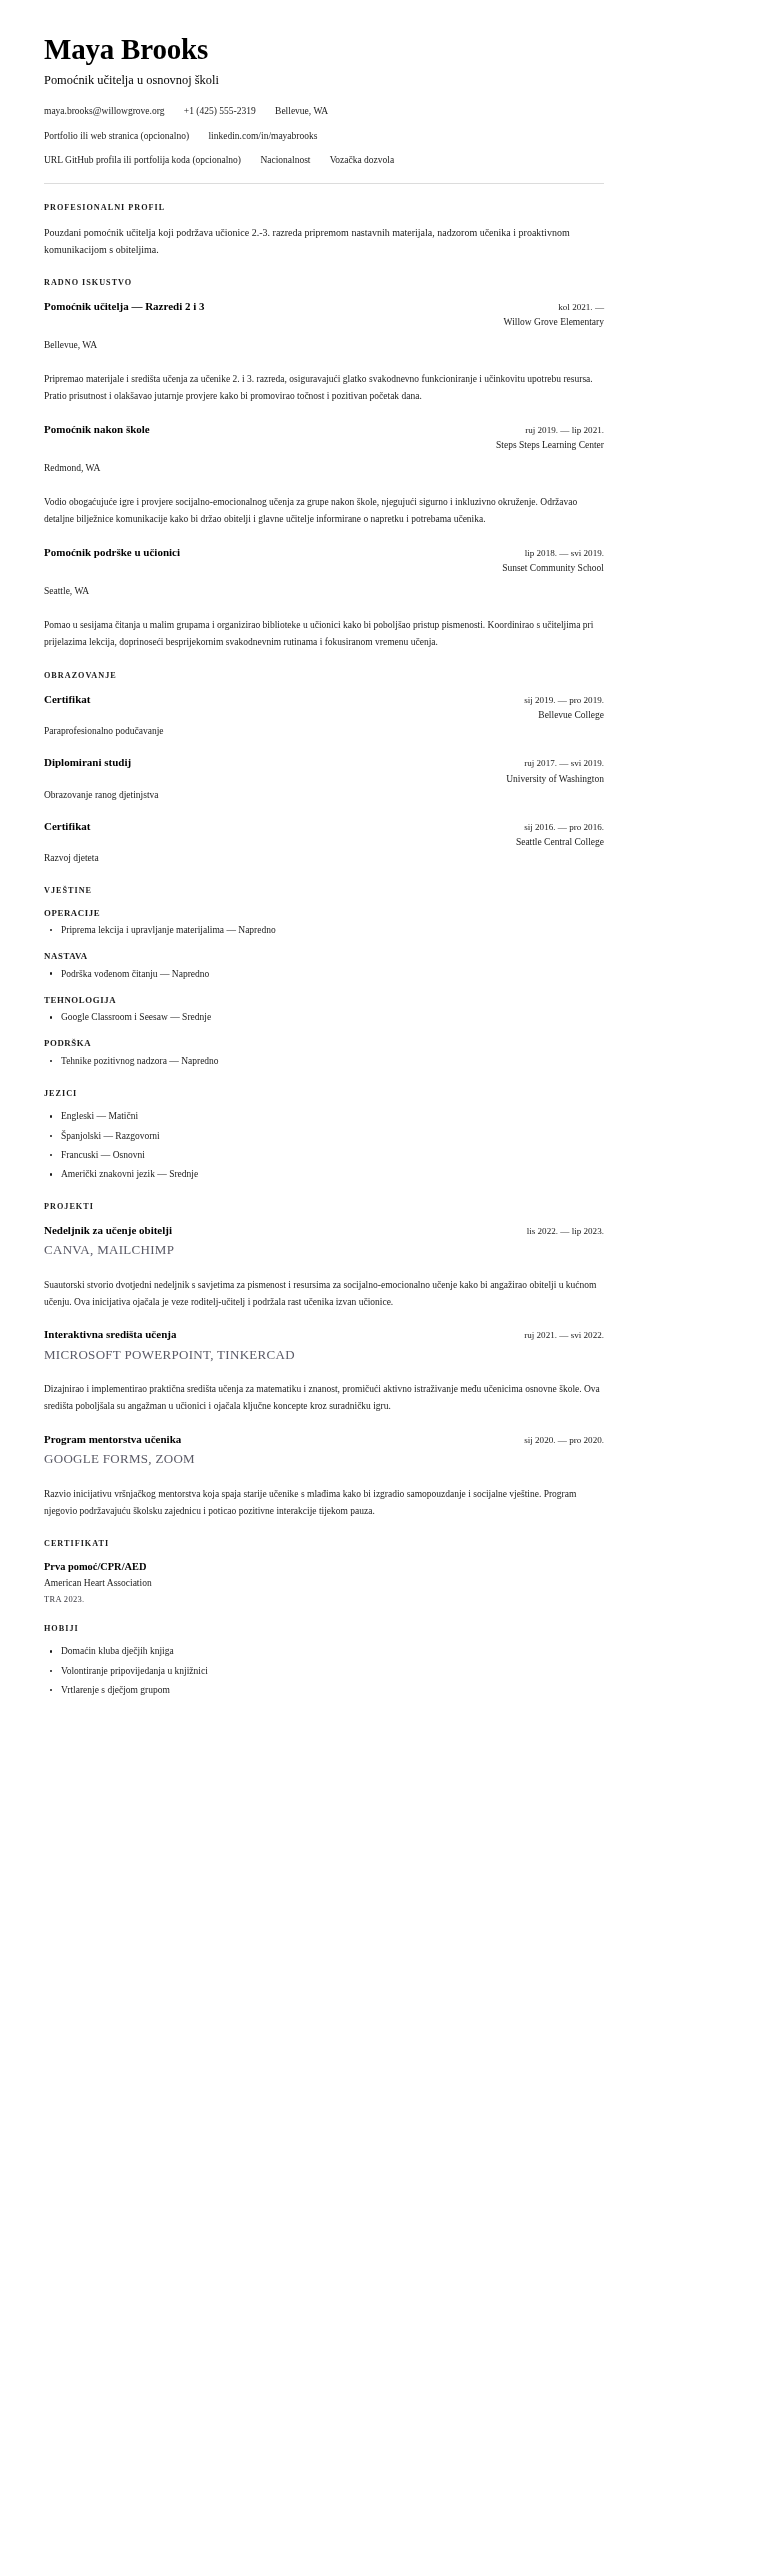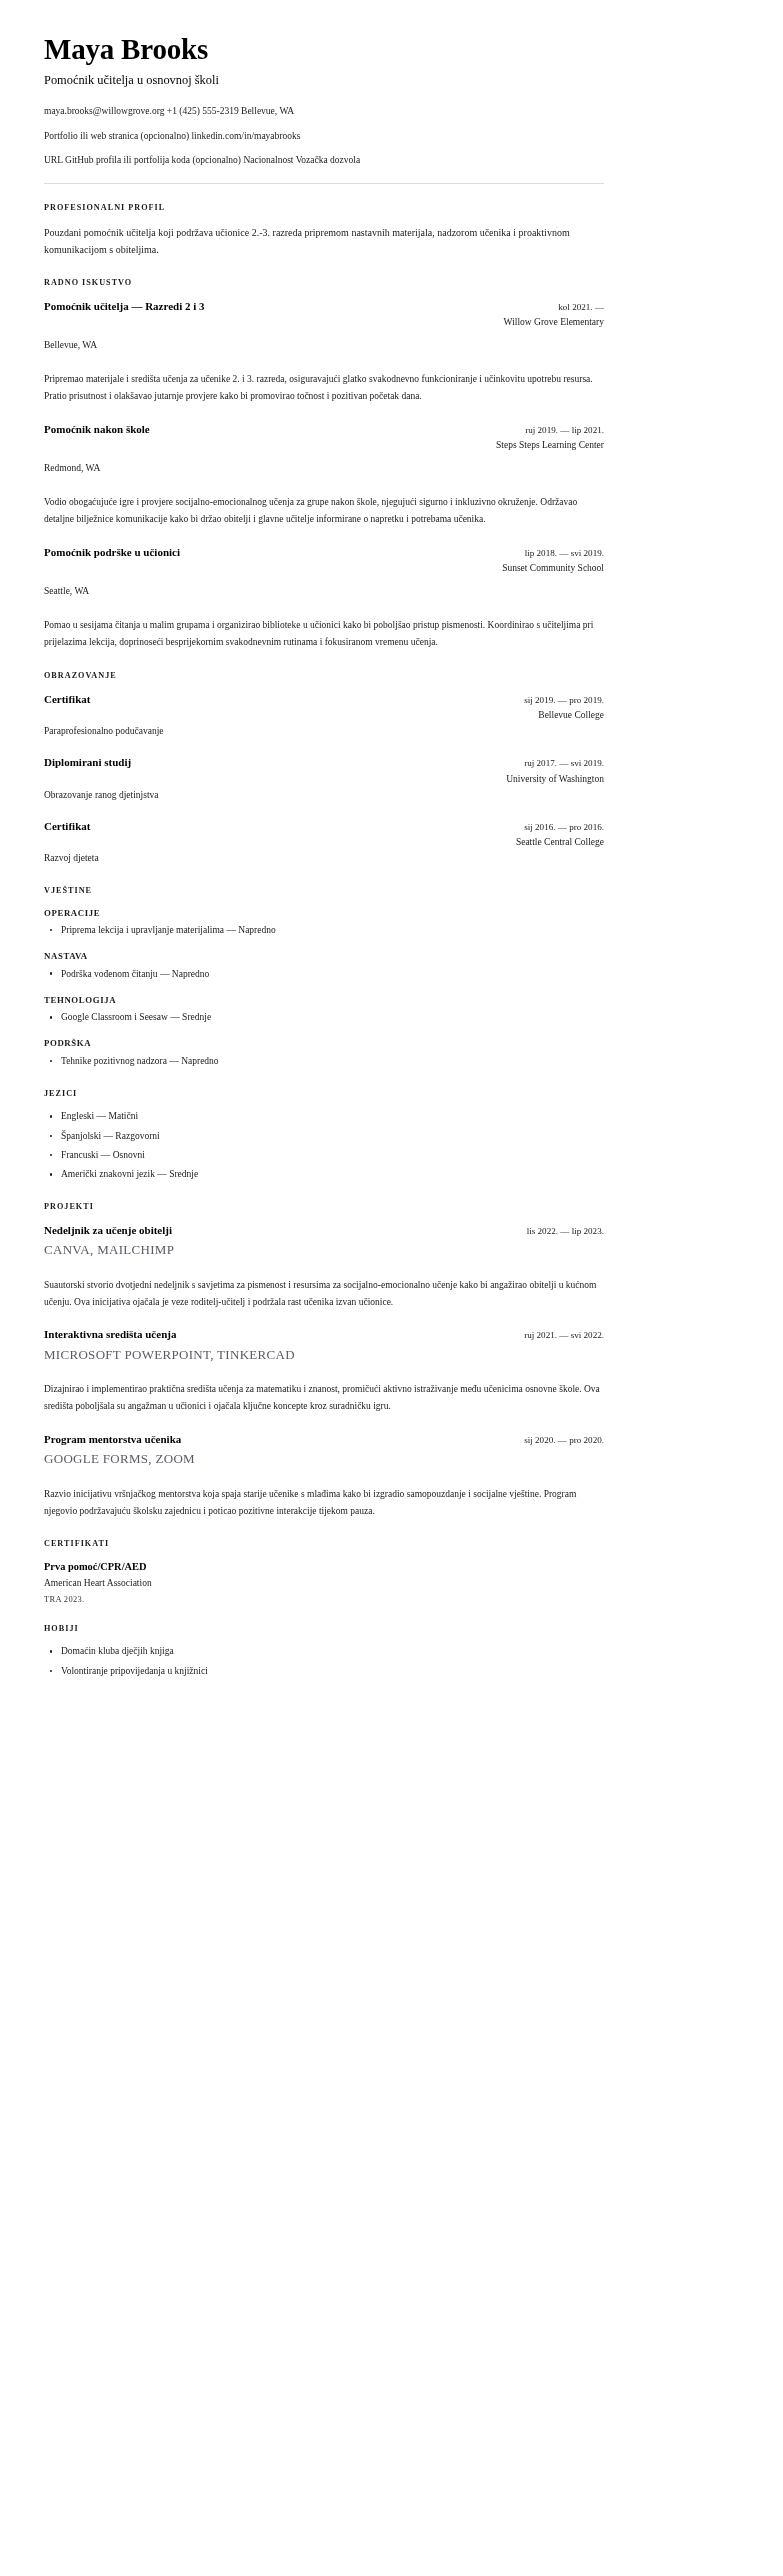--- a/index.html
+++ b/index.html
@@ -37,21 +37,21 @@
     margin: 0 0 17px 0;
     color: #000000;
   }
   .contact-row {
     font-size: 9.5px;
     line-height: 1.45;
     color: #1a1a1a;
     margin-bottom: 11px;
     display: block;
   }
-  .contact-row .cbit { white-space: nowrap; }
+  .contact-row .cbit { margin-right: 17px; white-space: nowrap; }
   .contact-row .cbit:last-child { margin-right: 0; }
 
   hr.rule {
     border: 0;
     border-top: 0.7px solid #dcdcdc;
     margin: 14.4px 0 19.6px 0;
     width: 100%;
   }
 
   
@@ -366,17 +366,18 @@
       <div class="cert-issuer">American Heart Association</div>
       <div class="cert-date">TRA 2023.</div>
     </div>
   </section>
 
   <section class="section">
     <h2 class="section-title">HOBIJI</h2>
     <ul class="bullets">
       <li>Domaćin kluba dječjih knjiga</li>
       <li>Volontiranje pripovijedanja u knjižnici</li>
+      <li>Vrtlarenje s dječjom grupom</li>
     </ul>
   </section>
 
 </div>
 
 
 </body></html>

